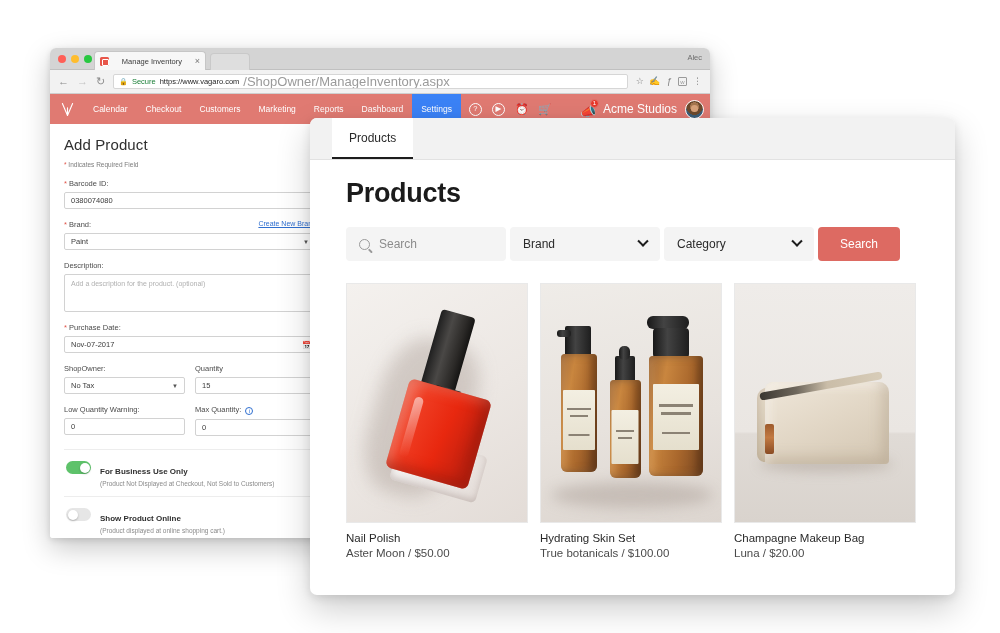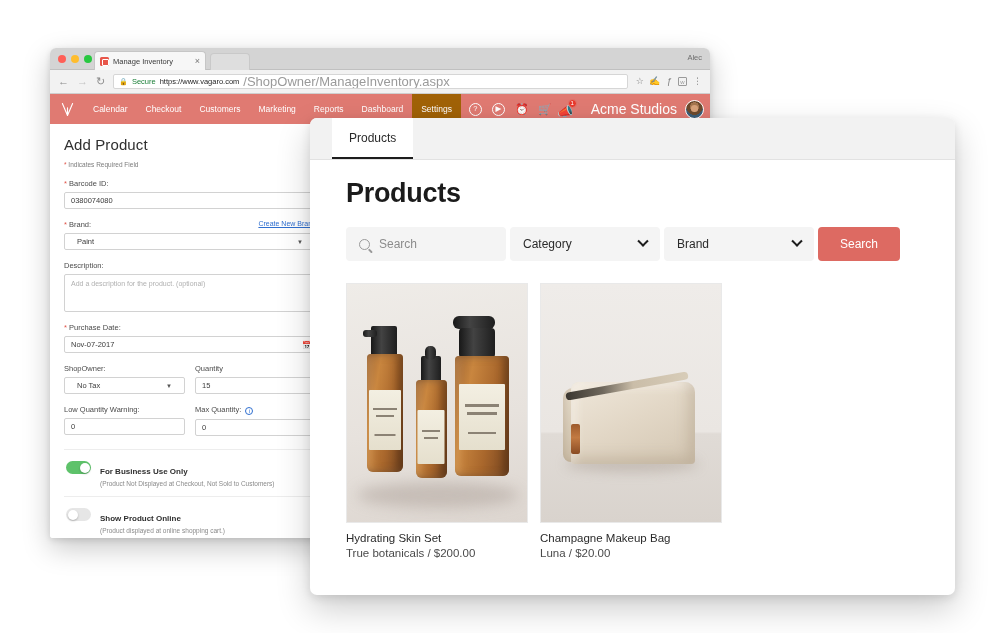--- a/index.html
+++ b/index.html
@@ -16,20 +16,21 @@
     position: absolute; left: 50px; top: 48px;
     width: 660px; height: 490px;
     background: #ffffff;
     border-radius: 6px 6px 3px 3px;
     box-shadow: 0 10px 28px rgba(0,0,0,0.22), 0 2px 6px rgba(0,0,0,0.12);
     overflow: hidden;
   }
   .tabstrip {
     height: 22px; background: #d4d4d4; position: relative;
     border-bottom: 1px solid #c0c0c0;
+    text-align: center;
   }
   .traffic { position: absolute; left: 8px; top: 7px; display: flex; gap: 5px; }
   .dot { width: 8px; height: 8px; border-radius: 50%; }
   .dot.red { background: #ff5f57; }
   .dot.yellow { background: #ffbd2e; }
   .dot.green { background: #28c840; }
   .tab-active {
     position: absolute; left: 44px; top: 3px;
     width: 112px; height: 19px;
     background: #f7f7f7; border-radius: 4px 4px 0 0;
@@ -91,42 +92,42 @@
   }
   .vlogo {
     width: 34px; display: flex; align-items: center; justify-content: center;
     color: #fff;
   }
   .vlogo svg { display: block; }
   .vitem {
     font-size: 8.5px; color: #ffffff; padding: 0 9px;
     height: 30px; display: flex; align-items: center; white-space: nowrap;
   }
-  .vitem.active { background: #a16207; }
+  .vitem.active { background: #3b82f6; }
   .vicons { display: flex; align-items: center; gap: 10px; padding: 0 8px; }
   .vcirc {
     width: 13px; height: 13px; border: 1px solid #ffffff; border-radius: 50%;
     color: #ffffff; font-size: 7.5px; display: flex;
     align-items: center; justify-content: center; line-height: 1;
   }
   .vglyph { color: #fff; font-size: 11px; line-height: 1; }
   .vright {
     position: absolute; right: 0; top: 0; height: 30px;
     display: flex; align-items: center; gap: 8px; padding-right: 6px;
   }
   .bell-wrap { position: relative; width: 15px; height: 15px; }
   .bell { color: #c9544b; font-size: 13px; line-height: 1; }
   .badge {
     position: absolute; right: -4px; top: -3px;
     width: 9px; height: 9px; border-radius: 50%;
     background: #e8392c; color: #fff; font-size: 6px;
     display: flex; align-items: center; justify-content: center;
     border: 1px solid #e07a72;
   }
-  .shopname { font-size: 14px; color: #ffffff; white-space: nowrap; margin-left: 10px; }
+  .shopname { font-size: 12px; color: #ffffff; white-space: nowrap; }
   .avatar {
     width: 19px; height: 19px; border-radius: 50%;
     background: radial-gradient(circle at 50% 34%, #a4754e 0 32%, #6d4a2e 33% 58%, #3c5f7a 59% 100%);
     border: 1.5px solid #ffffff; overflow: hidden; position: relative;
   }
   .avatar::after{
     content:""; position:absolute; left:27%; top:26%; width:46%; height:40%;
     background:#d8a27a; border-radius:50% 50% 45% 45%;
   }
 
@@ -144,21 +145,21 @@
   .flabel .star { color: #e0564b; }
   .finput {
     width: 252px; height: 17px; border: 1px solid #d2d2d2; border-radius: 2px;
     background: #fff; font-size: 7.5px; color: #3b3b3b;
     display: flex; align-items: center; padding: 0 6px;
   }
   .fselect {
     width: 252px; height: 17px; border: 1px solid #d2d2d2; border-radius: 2px;
     background: #fff; font-size: 7.5px; color: #3b3b3b;
     display: flex; align-items: center; justify-content: space-between;
-    padding: 0 12px;
+    padding: 0 6px;
   }
   .caret { font-size: 6px; color: #555; line-height: 1; }
   .link-right {
     position: absolute; right: 2px; top: 0;
     font-size: 7px; color: #2f6fd0; text-decoration: underline;
   }
   .ftextarea {
     width: 252px; height: 38px; border: 1px solid #d2d2d2; border-radius: 2px;
     background: #fff; font-size: 7px; color: #b0b0b0; padding: 5px 6px;
   }
@@ -513,32 +514,44 @@
 
     <div class="panel-body">
       <div class="panel-title">Products</div>
 
       <div class="filter-row">
         <div class="search-box">
           <span class="mag"></span>
           <span class="search-ph">Search</span>
         </div>
         <div class="dd">
+          <span>Brand</span>
+          <span class="chev"></span>
+        </div>
+        <div class="dd">
           <span>Category</span>
           <span class="chev"></span>
         </div>
-        <div class="dd">
-          <span>Brand</span>
-          <span class="chev"></span>
-        </div>
         <div class="search-btn">Search</div>
       </div>
 
       <div class="grid">
 
+        <div class="pcard">
+          <div class="pimg ph-polish">
+            <span class="np-shadow"></span>
+            <span class="np-cap"></span>
+            <span class="np-neck"></span>
+            <span class="np-glass"></span>
+            <span class="np-body"></span>
+            <span class="np-hl"></span>
+          </div>
+          <div class="pname">Nail Polish</div>
+          <div class="pmeta">Aster Moon / $50.00</div>
+        </div>
 
         <div class="pcard">
           <div class="pimg ph-skin">
             <span class="s-shadow"></span>
 
             <span class="cap-blk" style="left:24px;top:42px;width:26px;height:30px;"></span>
             <span class="cap-blk" style="left:16px;top:46px;width:14px;height:7px;border-radius:3px;"></span>
             <span class="btl btl-glass" style="left:20px;top:70px;width:36px;height:118px;"></span>
             <span class="btl-label" style="left:38px;top:106px;width:32px;height:60px;"></span>
             <span class="lbl-tx" style="left:38px;top:124px;width:24px;height:2px;"></span>
@@ -554,21 +567,21 @@
 
             <span class="cap-blk" style="left:106px;top:32px;width:42px;height:13px;border-radius:6px;"></span>
             <span class="cap-blk" style="left:112px;top:44px;width:36px;height:30px;border-radius:4px;"></span>
             <span class="btl btl-glass" style="left:108px;top:72px;width:54px;height:120px;"></span>
             <span class="btl-label" style="left:135px;top:100px;width:46px;height:66px;"></span>
             <span class="lbl-tx" style="left:135px;top:120px;width:34px;height:2.5px;"></span>
             <span class="lbl-tx" style="left:135px;top:128px;width:30px;height:2.5px;"></span>
             <span class="lbl-tx" style="left:135px;top:148px;width:28px;height:1.5px;"></span>
           </div>
           <div class="pname">Hydrating Skin Set</div>
-          <div class="pmeta">True botanicals / $200.00</div>
+          <div class="pmeta">True botanicals / $100.00</div>
         </div>
 
         <div class="pcard">
           <div class="pimg ph-bag">
             <span class="bag-shadow"></span>
             <span class="bag-side"></span>
             <span class="bag-body"></span>
             <span class="bag-zip"></span>
             <span class="bag-pull"></span>
           </div>

